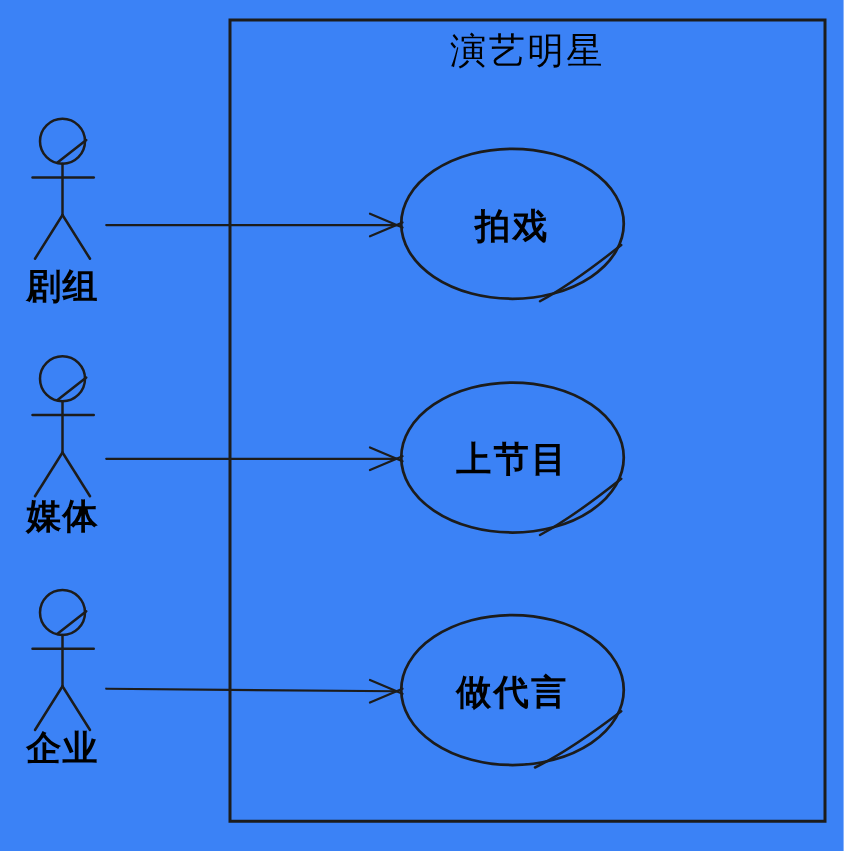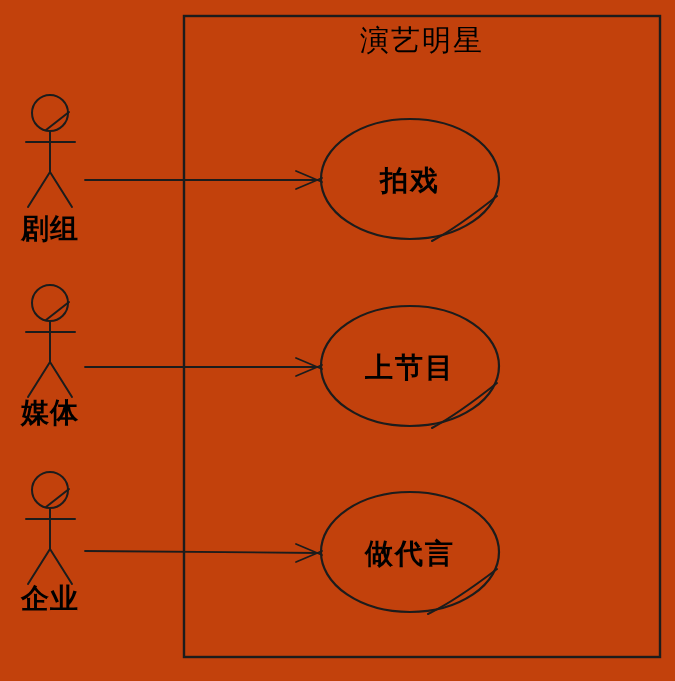--- a/index.html
+++ b/index.html
@@ -4,21 +4,21 @@
 <style>
   html, body {
     margin: 0;
     padding: 0;
     background: #ffffff;
   }
   .stage {
     position: relative;
     width: 675px;
     height: 681px;
-    background: #c2410c;
+    background: #3b82f6;
     font-family: Liberation Mono, monospace;
     overflow: hidden;
   }
   svg { display: block; }
   .stroke {
     fill: none;
     stroke: #1c1c1c;
     stroke-width: 2;
     stroke-linecap: round;
   }

